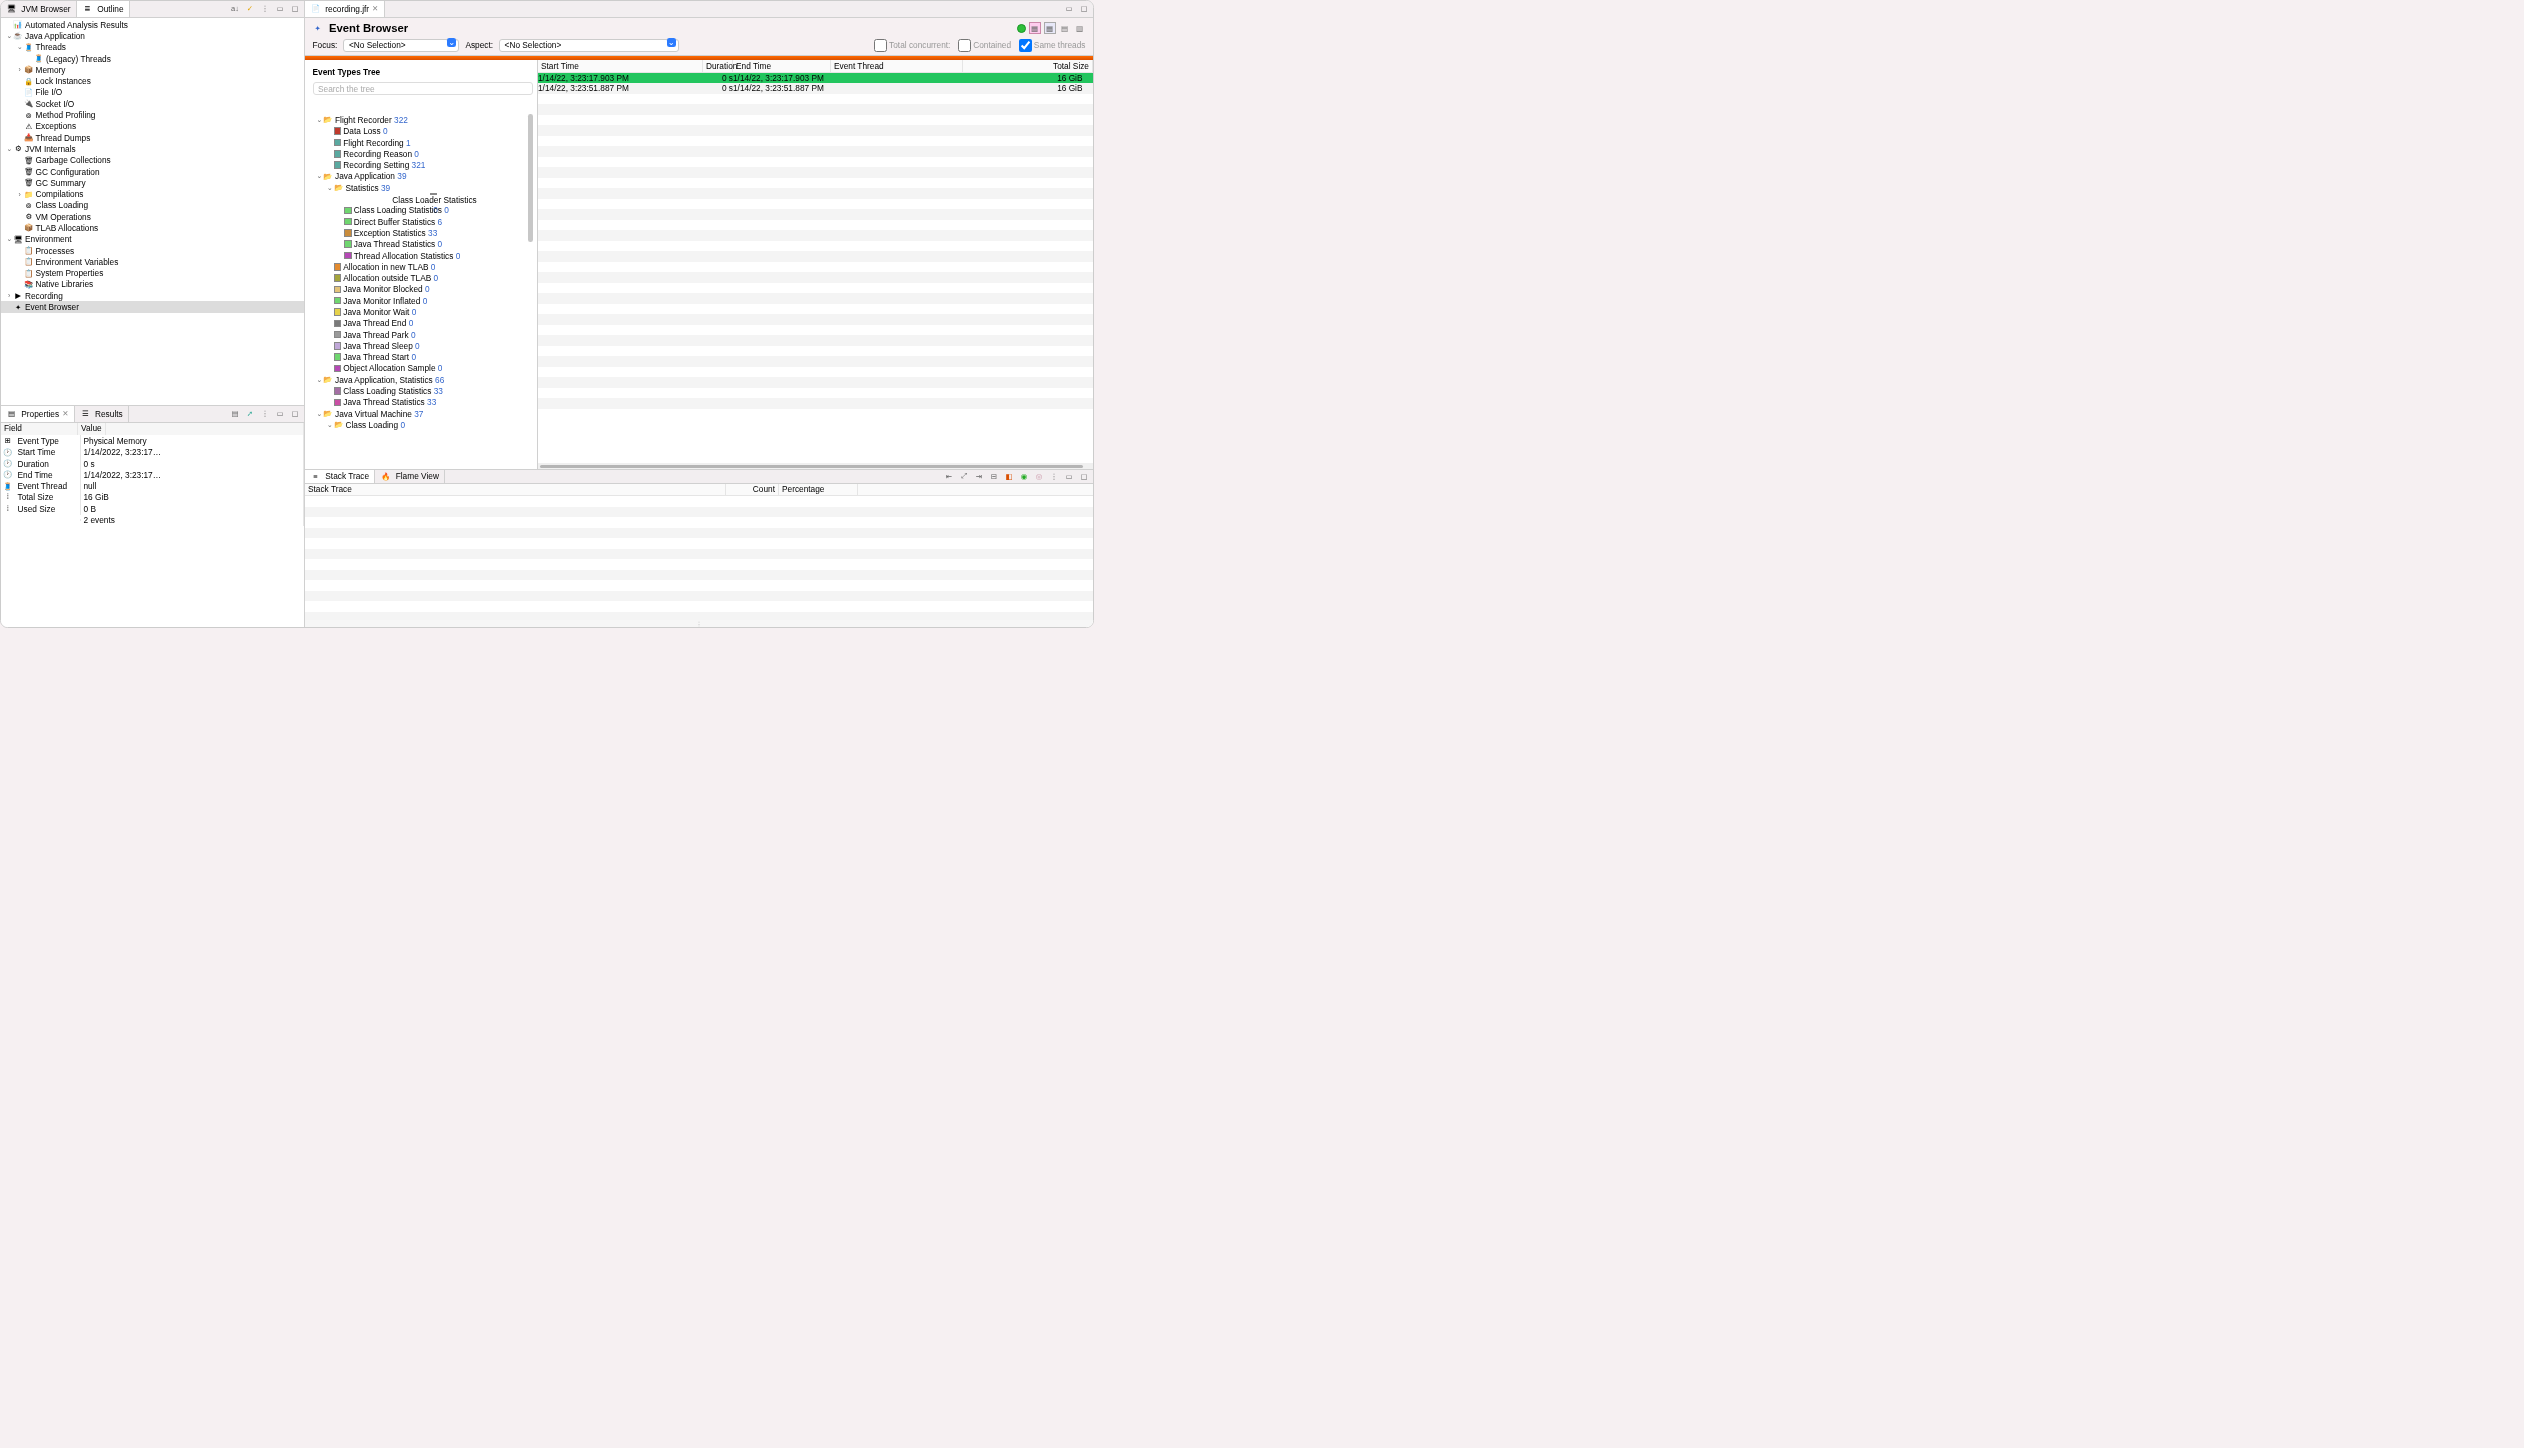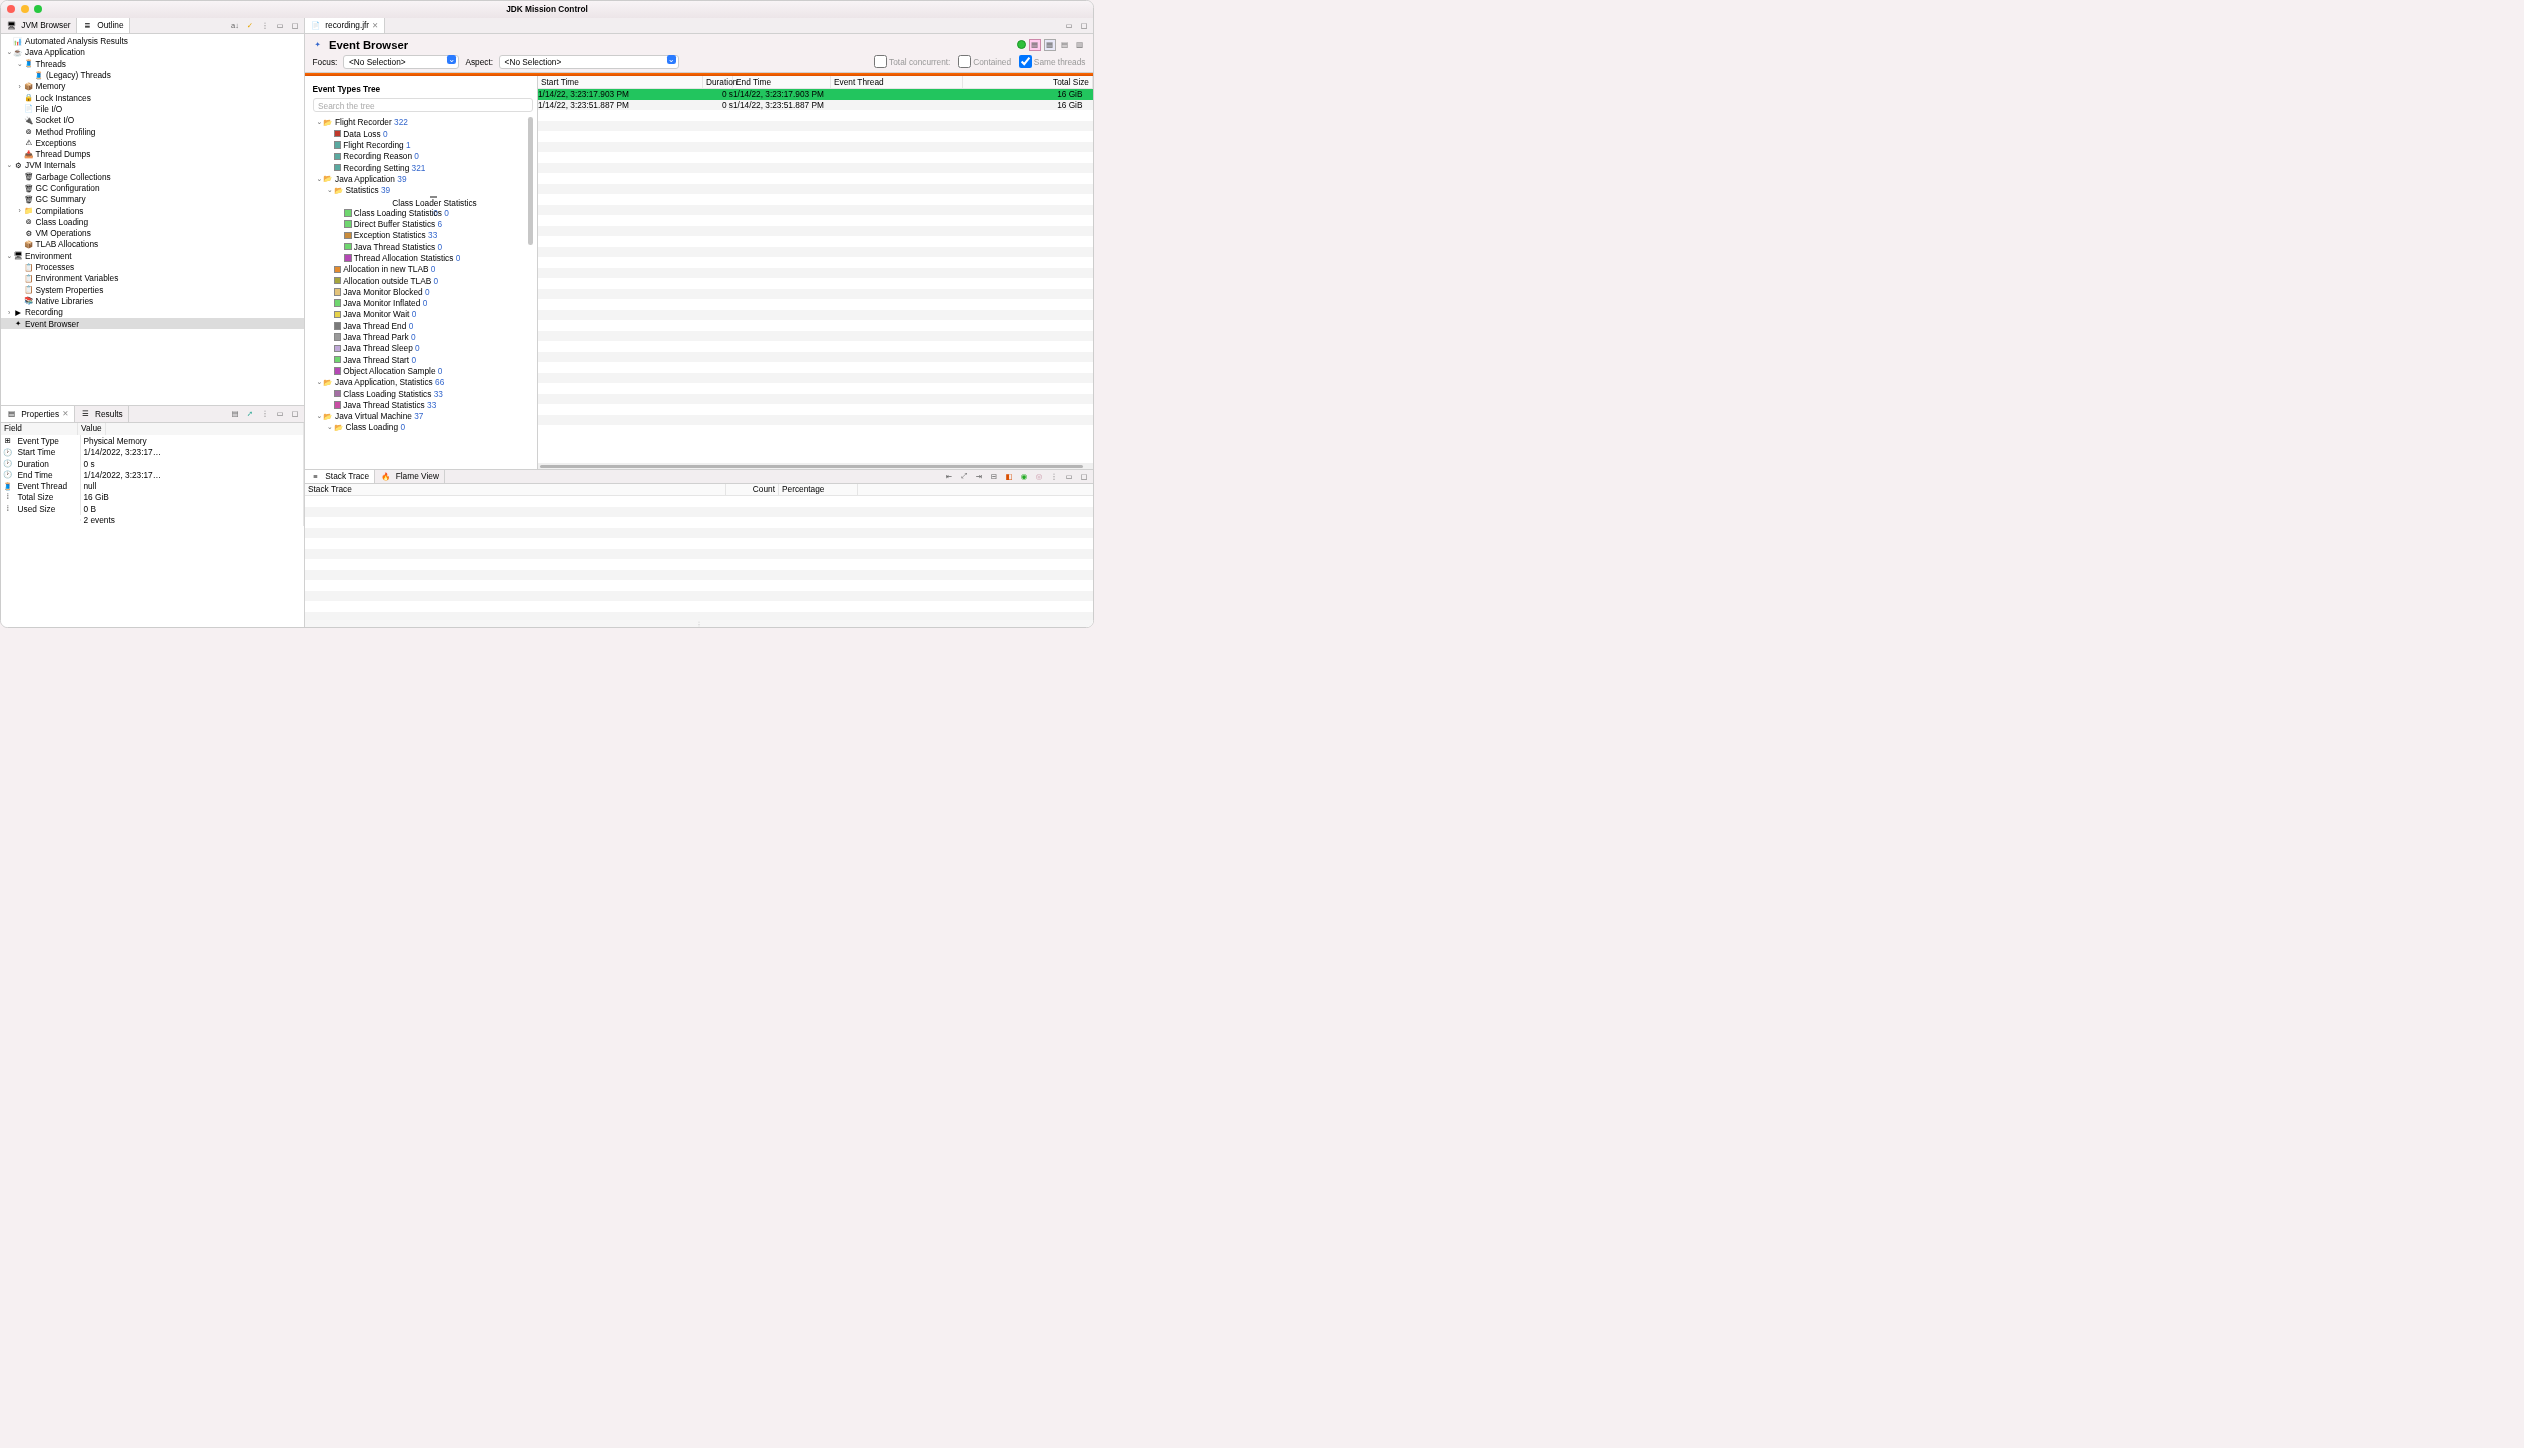--- a/index.html
+++ b/index.html
@@ -37,21 +37,21 @@
 .editor-header { background: #f6f0f2; border-bottom: 0.8px solid #d0d0d0; padding: 4.5px 7.5px 3px 7.5px; }
 .editor-title { display: flex; align-items: center; gap: 4.5px; }
 .editor-title h2 { font-size: 11.3px; font-weight: 700; }
 .editor-controls { display: flex; align-items: center; gap: 6px; margin-top: 4.5px; }
 .combo { background: #fff; border: 0.8px solid #ccc; border-radius: 3px; padding: 0.8px 13.5px 0.8px 4.5px; height: 13.5px; position: relative; min-width: 116px; }
 .combo::after { content: "⌄"; position: absolute; right: 2.3px; top: -1.5px; color: #fff; background: #2b7bff; border-radius: 2.3px; width: 9px; height: 9px; font-size: 8.3px; text-align: center; line-height: 9px; }
 .orange-bar { height: 3.8px; background: linear-gradient(#ff6a00, #d94f00); }
 .main-split { flex: 1; display: flex; min-height: 0; }
 .event-tree-col { width: 233px; border-right: 0.8px solid #d0d0d0; display: flex; flex-direction: column; padding: 7.5px 4.5px 0 7.5px; }
 .event-tree-title { font-weight: 600; margin-bottom: 4.5px; }
-.search-box { border: 0.8px solid #ddd; border-radius: 3px; padding: 1.5px 4.5px; color: #aaa; margin-bottom: 5px; height: 13.5px; }
+.search-box { border: 0.8px solid #ddd; border-radius: 3px; padding: 1.5px 4.5px; color: #aaa; margin-bottom: 19px; height: 13.5px; }
 .event-tree { flex: 1; overflow: auto; position: relative; }
 .scrollbar-v { position: absolute; right: 0; top: 0; width: 4.5px; height: 128px; background: #c7c7c7; border-radius: 2.3px; }
 .et-node { display: flex; align-items: center; height: 11.3px; white-space: nowrap; }
 .ct { color: #3366cc; margin-left: 2.3px; }
 .sq { width: 7.5px; height: 7.5px; border: 0.8px solid #888; margin-right: 2.3px; }
 .folder { color: #c9a32f; }
 .event-table-col { flex: 1; display: flex; flex-direction: column; min-width: 0; }
 .et-head { display: flex; height: 12.8px; background: #fafafa; border-bottom: 0.8px solid #e5e5e5; }
 .et-head div { padding: 0.8px 3px; border-right: 0.8px solid #e5e5e5; }
 .et-body { flex: 1; overflow: auto; }
@@ -74,28 +74,20 @@
 .bp-grip { height: 7.5px; background: #f6f6f6; text-align: center; color: #bbb; font-size: 7.5px; }
 .cb { display: inline-flex; align-items: center; gap: 2.3px; color: #999; }
 .cb input { margin: 0; }
 .right-toolbar { margin-left: auto; display: flex; gap: 3px; align-items: center; }
 .green-dot { width: 9px; height: 9px; border-radius: 50%; background: #2fbf3a; border: 0.8px solid #1a9626; }
 </style>
 </head>
 <body>
 
 <div class="window">
-  <div class="titlebar">
-    <div class="traffic">
-      <div class="dot red"></div>
-      <div class="dot yellow"></div>
-      <div class="dot green"></div>
-    </div>
-    <div class="title">JDK Mission Control</div>
-  </div>
   <div class="content">
 
     <div class="left-col">
       <div class="tabbar">
         <div class="tab inactive">
           <span class="icon">🖥</span>
           <span>JVM Browser</span>
         </div>
         <div class="tab">
           <span class="icon">≣</span>

